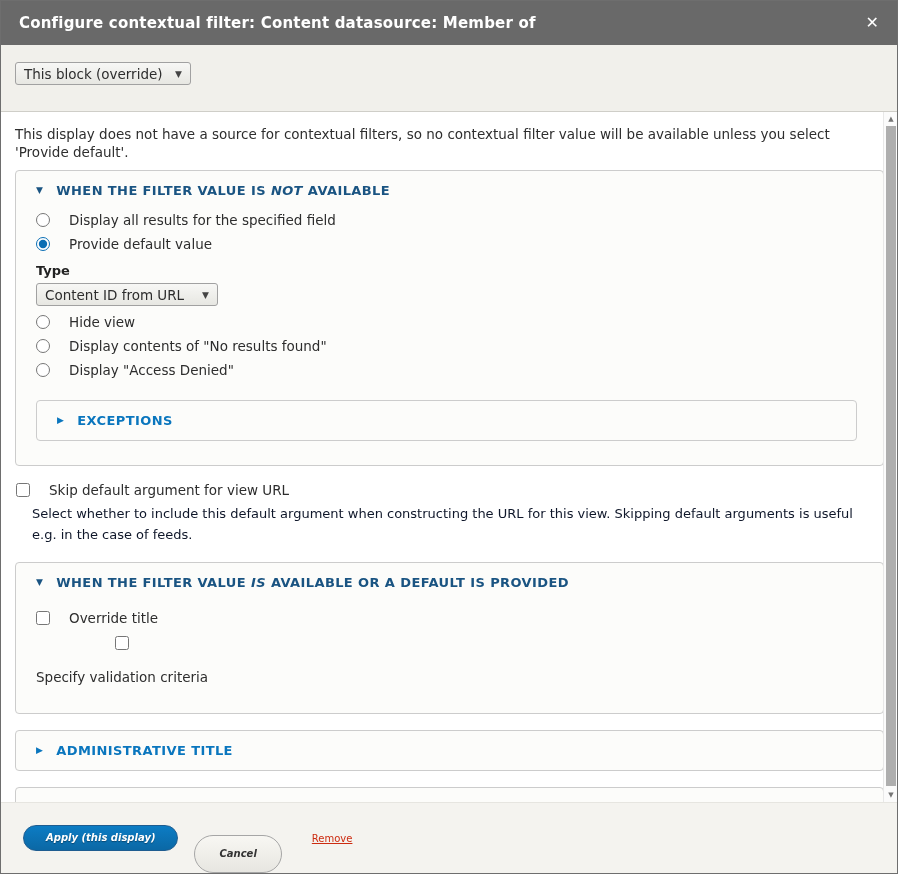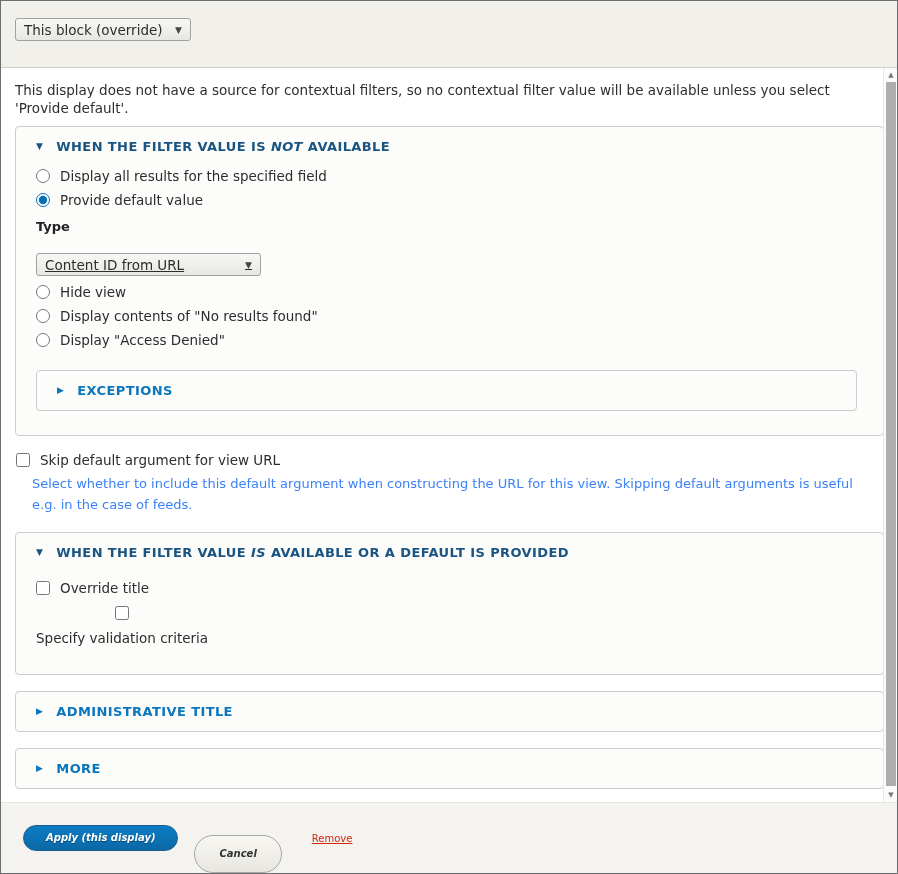--- a/index.html
+++ b/index.html
@@ -60,39 +60,39 @@
     display: flex; align-items: center; gap: 13px;
     font-size: 13px; font-weight: bold; letter-spacing: 0.4px;
     cursor: pointer;
   }
   .legend.open   { color: #1a5482; }
   .legend.closed { color: #0a76be; }
   .tri { font-size: 9px; line-height: 1; }
   .legend em { font-style: italic; }
   
   .option {
-    display: flex; align-items: center; gap: 10px;
+    display: flex; align-items: center; gap: 19px;
     font-size: 13.5px; color: #2d2d2d;
     margin-top: 8px; cursor: pointer; width: fit-content;
   }
   .option.first { margin-top: 14px; }
   input[type="radio"], input[type="checkbox"] {
     width: 14px; height: 14px; margin: 0;
     accent-color: #0a6eb4; cursor: pointer; flex: 0 0 auto;
   }
   .type-label { font-size: 13px; font-weight: bold; margin-top: 11px; color: #222; }
-  .type-select { margin-top: 19px; width: 225px; text-decoration: underline; }
+  .type-select { margin-top: 5px; width: 182px; }
   .exceptions-box {
     border: 1px solid #ccc; border-radius: 4px; background: #fcfcfa;
     margin-top: 22px; margin-right: 6px;
     padding: 12px 20px;
   }
   .skip-row { margin-top: 2px; margin-left: 1px; font-size: 13.5px; }
   .skip-desc {
-    color: #3b82f6; font-size: 13px; line-height: 1.62;
+    color: #0f172a; font-size: 13px; line-height: 1.62;
     margin: 5px 0 16px 17px; max-width: 828px;
   }
   .cb-row-1 { margin-top: 20px; }
   .cb-row-2 { margin-top: 10px; margin-bottom: 4px; flex-direction: column; }
   
   .scrollbar {
     position: absolute; top: 0; right: 0; bottom: 0; width: 14px;
     background: #fbfbfb; border-left: 1px solid #e8e8e8;
   }
   .sb-arrow { position: absolute; left: 0; width: 14px; text-align: center; color: #767676; font-size: 7px; cursor: pointer; }
@@ -127,20 +127,24 @@
     margin-left: 16px;
     margin-top: 32px;
   }
   .remove-link { color: #cc2b10; text-decoration: underline; font-size: 10px; margin-left: 30px; cursor: pointer; }
 </style>
 </head>
 <body>
 
 <div class="modal">
 
+  <div class="header">
+    <span class="title">Configure contextual filter: Content datasource: Member of</span>
+    <span class="close-btn">✕</span>
+  </div>
 
   <div class="for-strip">
     <div class="select">
       <span>This block (override)</span>
       <span class="arrow">▼</span>
     </div>
   </div>
 
   <div class="body">
     <div class="content">

